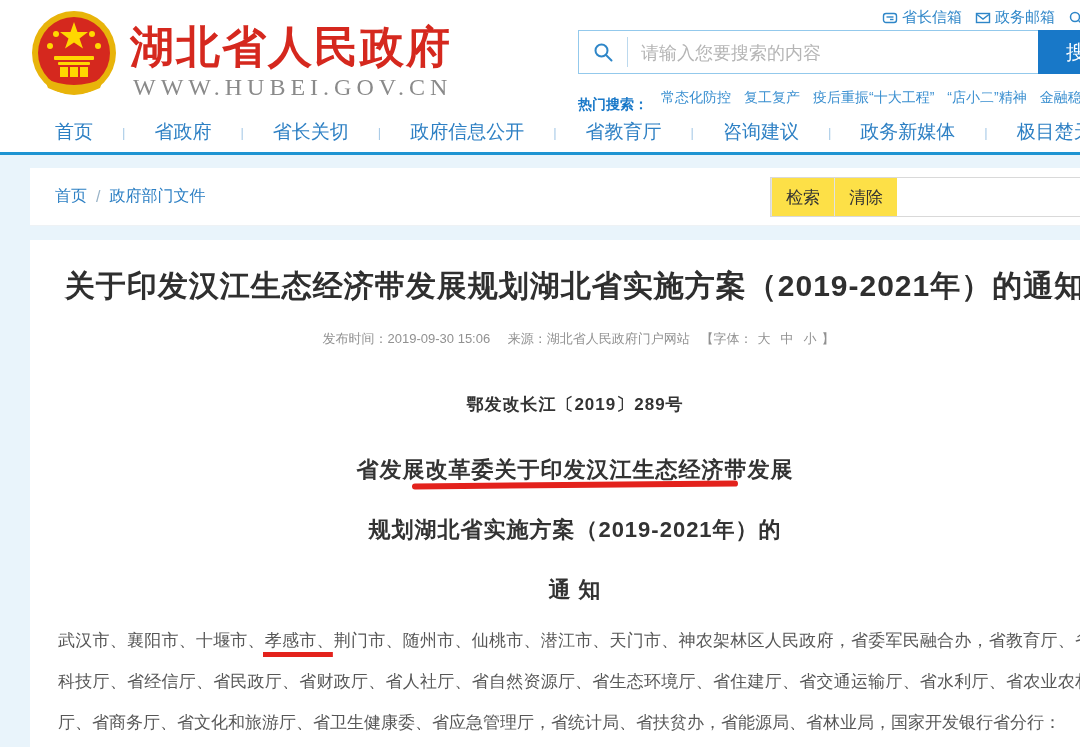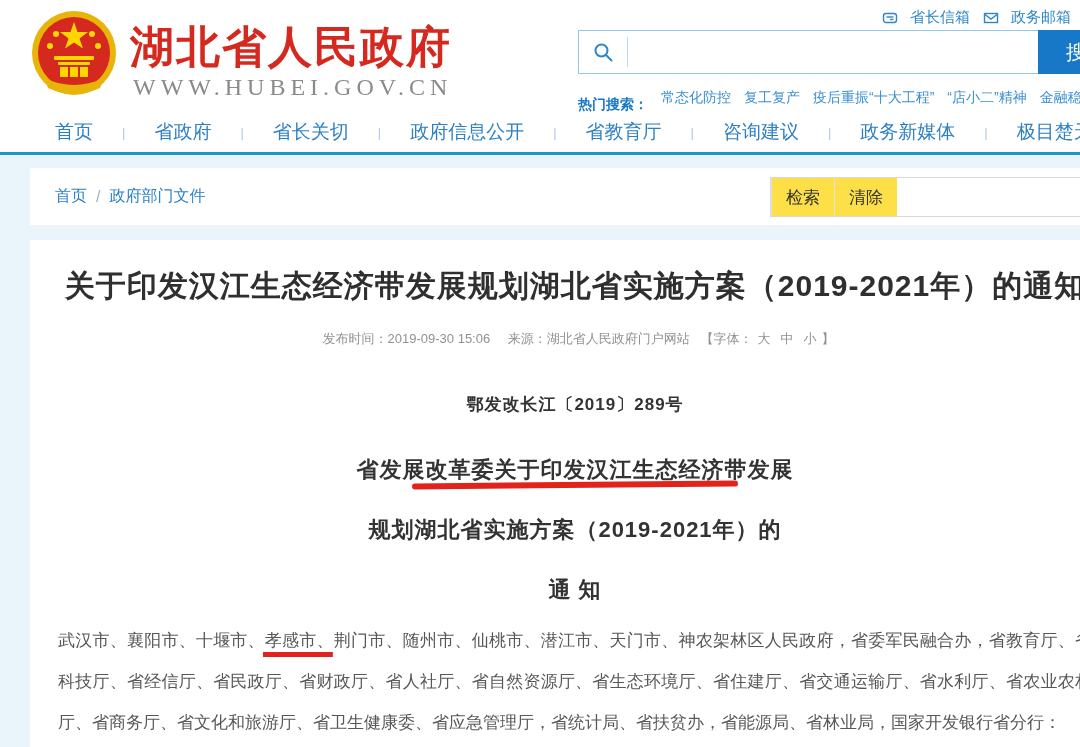--- a/index.html
+++ b/index.html
@@ -6,21 +6,21 @@
   body{
     width:1080px;height:747px;position:relative;overflow:hidden;background:#fff;
     font-family:"Liberation Sans","DejaVu Sans",sans-serif;
   }
   
   .header{position:absolute;left:0;top:0;width:1080px;height:112px;background:#fff;}
   .emblem{position:absolute;left:30px;top:8px;width:88px;height:94px;}
   .site-name{position:absolute;left:130px;top:18px;font-size:44px;font-weight:bold;color:#d5281e;letter-spacing:2px;white-space:nowrap;}
   .site-url{position:absolute;left:133px;top:74px;font-size:24px;color:#8a8a8a;letter-spacing:5px;font-family:"Liberation Serif","DejaVu Serif",serif;white-space:nowrap;}
   .quick-links{position:absolute;left:882px;top:8px;display:flex;gap:13px;align-items:center;font-size:15px;white-space:nowrap;}
-  .q-link{display:flex;align-items:center;gap:12px;color:#2e86c8;cursor:pointer;}
+  .q-link{display:flex;align-items:center;gap:4px;color:#2e86c8;cursor:pointer;}
   .q-link svg{display:block;}
   .search-bar{position:absolute;left:578px;top:30px;width:560px;height:42px;border:1px solid #93c9ec;background:#fff;box-sizing:content-box;}
   .search-icon-cell{position:absolute;left:0;top:0;width:48px;height:42px;display:flex;align-items:center;justify-content:center;}
   .search-divider{position:absolute;left:48px;top:6px;width:1px;height:30px;background:#bcd9ee;}
   .search-input{position:absolute;left:60px;top:1px;height:40px;width:370px;border:none;outline:none;font-size:18px;color:#333;background:transparent;}
   .search-input::placeholder{color:#b5b5b5;}
   .search-btn{position:absolute;right:-1px;top:-1px;width:102px;height:44px;background:#1878c8;color:#fff;font-size:20px;border:none;display:flex;align-items:center;justify-content:center;letter-spacing:3px;cursor:pointer;}
   .hot-search{position:absolute;left:578px;top:82px;display:flex;gap:13px;font-size:14px;white-space:nowrap;align-items:center;}
   .hot-label{color:#1878c8;font-weight:bold;margin-top:14px;}
   .hot-item{color:#3a8fd0;cursor:pointer;}
@@ -107,20 +107,21 @@
   </div>
 
   <div class="search-bar">
     <div class="search-icon-cell">
       <svg width="22" height="22" viewBox="0 0 22 22">
         <circle cx="9.5" cy="9.5" r="6" fill="none" stroke="#2e86c8" stroke-width="2"></circle>
         <line x1="14" y1="14" x2="19.5" y2="19.5" stroke="#2e86c8" stroke-width="2" stroke-linecap="round"></line>
       </svg>
     </div>
     <div class="search-divider"></div>
+    <input class="search-input" type="text" placeholder="请输入您要搜索的内容" style="">
     <button class="search-btn">搜索</button>
   </div>
 
   <div class="hot-search">
     <span class="hot-label">热门搜索：</span>
     <span class="hot-item">常态化防控</span>
     <span class="hot-item">复工复产</span>
     <span class="hot-item">疫后重振“十大工程”</span>
     <span class="hot-item">“店小二”精神</span>
     <span class="hot-item">金融稳保百业</span>

